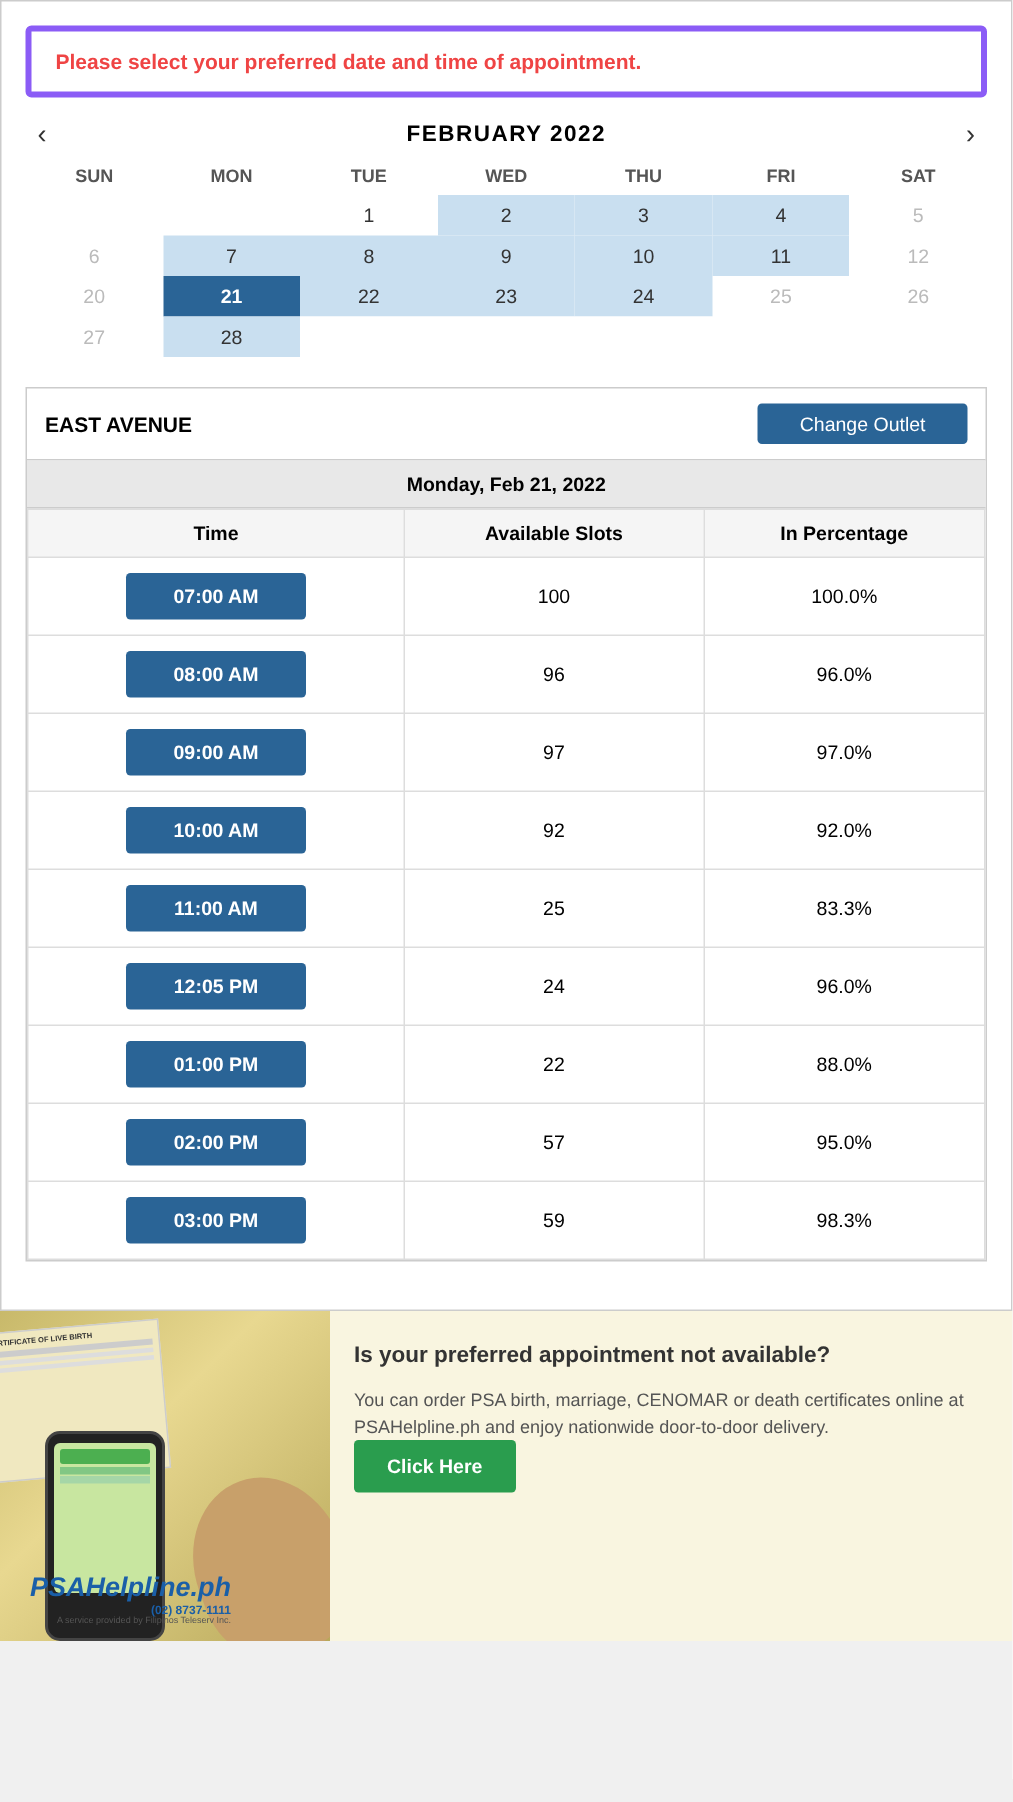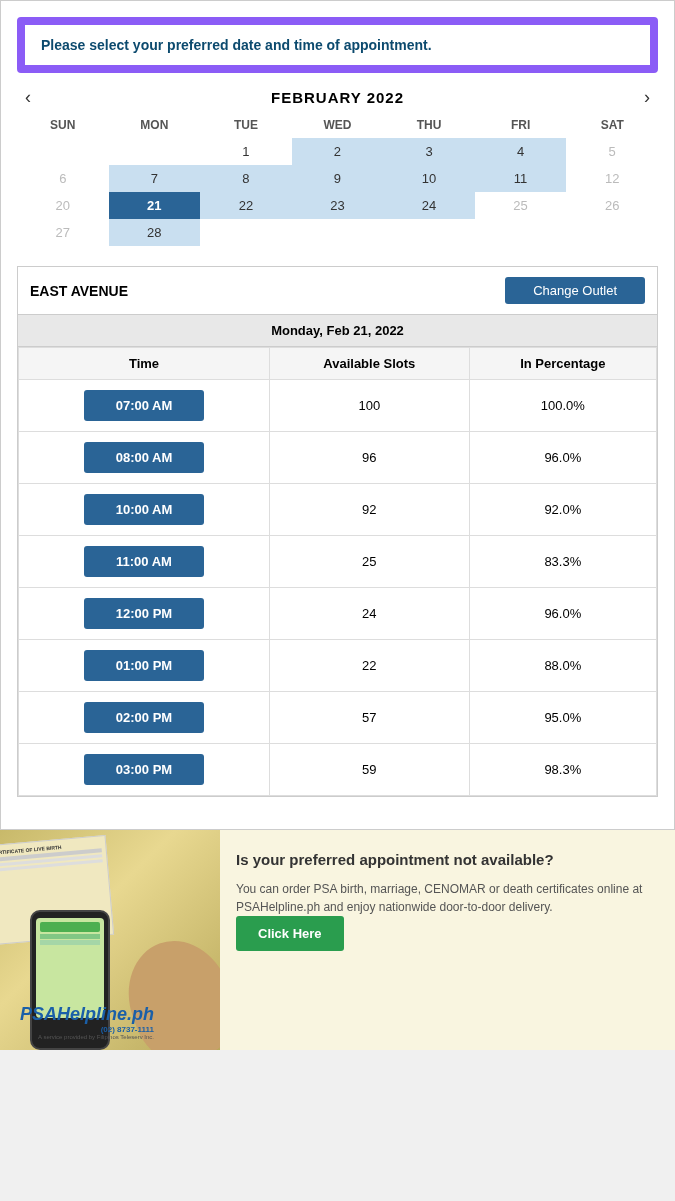--- a/index.html
+++ b/index.html
@@ -7,24 +7,24 @@
 
     .main-container {
       background: #fff;
       padding: 16px;
       border: 1px solid #ccc;
       margin: 0;
     }
 
     
     .alert-banner {
-      border: 8px solid #8b5cf6;
+      border: 4px solid #8b5cf6;
       border-radius: 4px;
       padding: 12px 16px;
-      color: #0c4a6e;
+      color: #ef4444;
       font-size: 14px;
       font-weight: bold;
       margin-bottom: 16px;
       background: #fff;
     }
 
     
     .calendar-header {
       display: flex;
       align-items: center;
@@ -380,31 +380,36 @@
             <td><button class="time-btn">07:00 AM</button></td>
             <td>100</td>
             <td>100.0%</td>
           </tr>
           <tr>
             <td><button class="time-btn">08:00 AM</button></td>
             <td>96</td>
             <td>96.0%</td>
           </tr>
           <tr>
+            <td><button class="time-btn">09:00 AM</button></td>
+            <td>97</td>
+            <td>97.0%</td>
+          </tr>
+          <tr>
             <td><button class="time-btn">10:00 AM</button></td>
             <td>92</td>
             <td>92.0%</td>
           </tr>
           <tr>
             <td><button class="time-btn">11:00 AM</button></td>
             <td>25</td>
             <td>83.3%</td>
           </tr>
           <tr>
-            <td><button class="time-btn">12:00 PM</button></td>
+            <td><button class="time-btn">12:05 PM</button></td>
             <td>24</td>
             <td>96.0%</td>
           </tr>
           <tr>
             <td><button class="time-btn">01:00 PM</button></td>
             <td>22</td>
             <td>88.0%</td>
           </tr>
           <tr>
             <td><button class="time-btn">02:00 PM</button></td>

